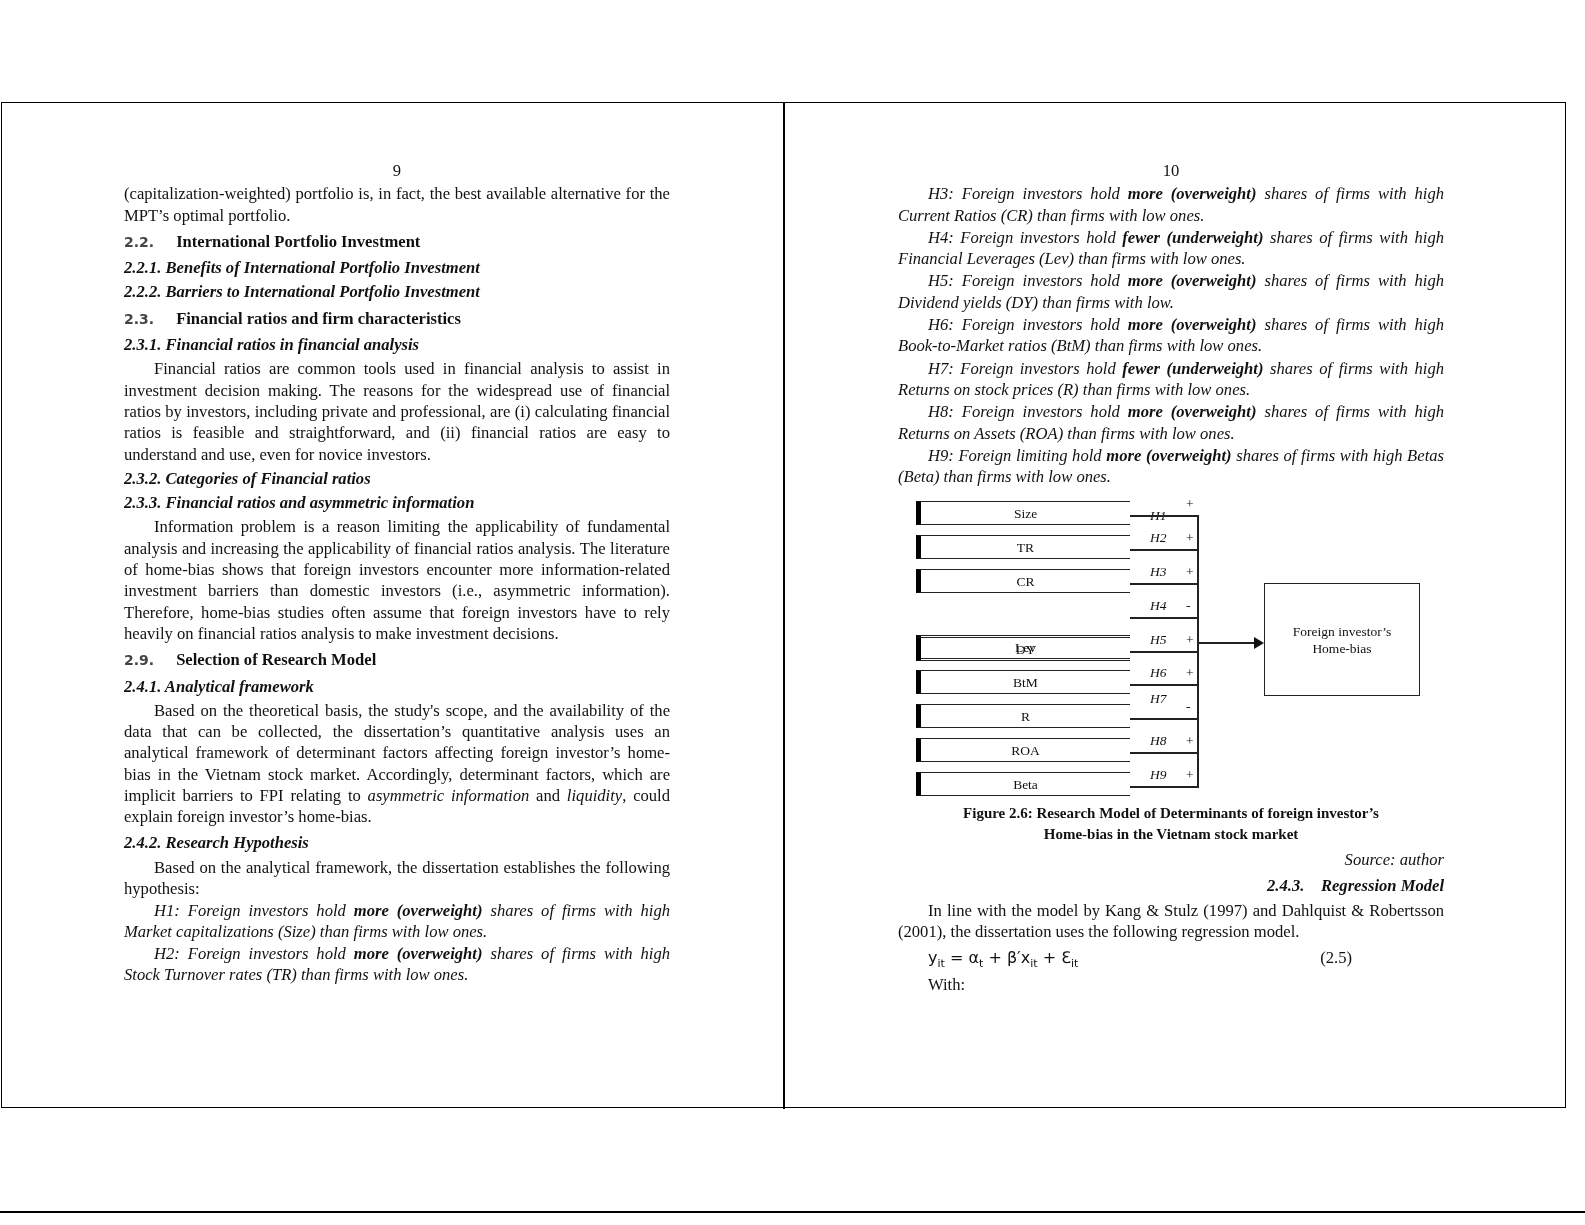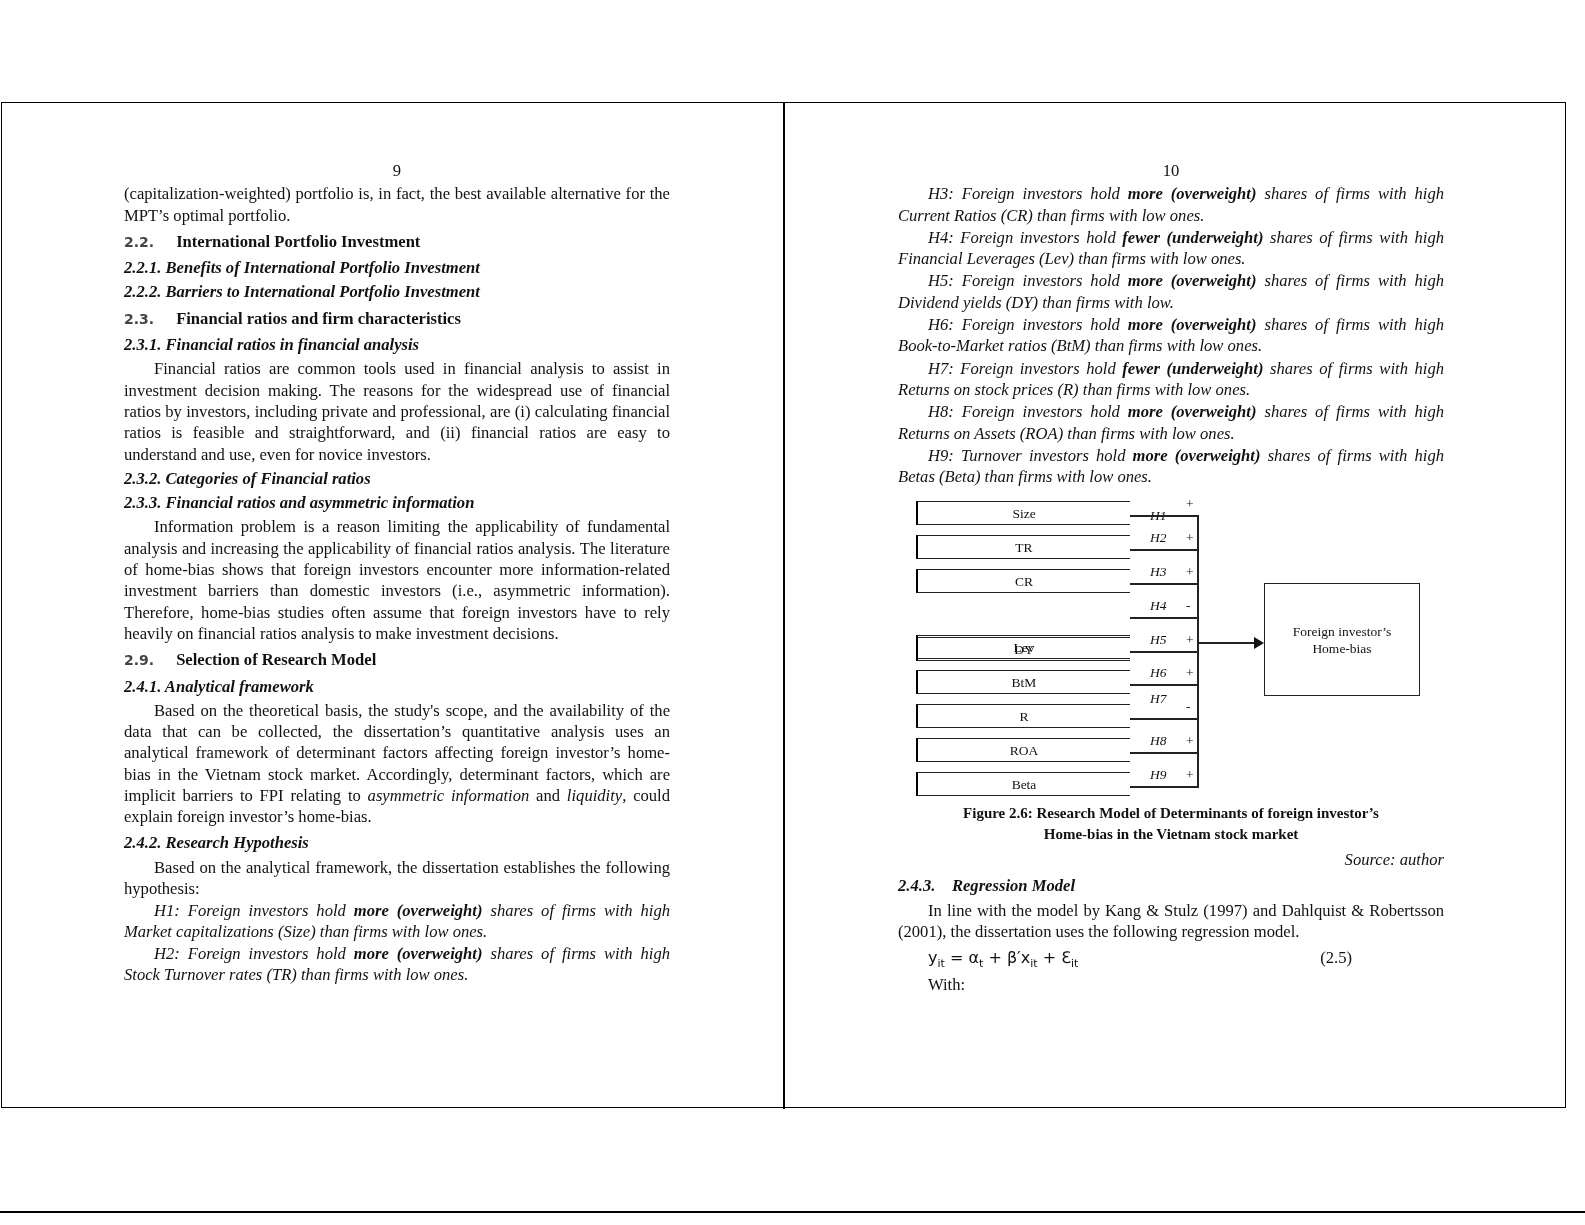--- a/index.html
+++ b/index.html
@@ -19,21 +19,21 @@
   .h2 { font-weight:bold; margin:5px 0 4px 0; }
   .h2 .num { color:#444; font-family:"DejaVu Sans", sans-serif; font-size:14px; font-weight:bold; margin-right:22px; }
   .h3 { font-weight:bold; font-style:italic; margin:3px 0 3px 0; }
   .hyp { font-style:italic; text-align:justify; text-indent:30px; margin:0 0 1px 0; }
   .hyp b { }
   .gap4 { margin-top:4px; }
 
   
   .diagram { position:relative; width:546px; height:300px; margin-top:6px; }
   .var-box { position:absolute; left:18px; width:214px; height:24px; box-sizing:border-box;
-             border-top:1.3px solid #222; border-bottom:1.3px solid #222; border-left:2px solid #000000;
+             border-top:1.3px solid #222; border-bottom:1.3px solid #222; border-left:5px solid #000000;
              font-size:13.5px; text-align:center; line-height:24px; }
   .hlabel { position:absolute; left:252px; font-size:13.5px; font-style:italic; }
   .hsign { position:absolute; left:288px; font-size:13.5px; }
   .conn { position:absolute; left:232px; width:68px; height:2px; background:#222; }
   .vline { position:absolute; left:299px; width:2px; background:#222; }
   .arrow-line { position:absolute; left:300px; width:64px; height:2px; background:#222; }
   .arrow-head { position:absolute; width:0; height:0; border-top:6px solid transparent;
                 border-bottom:6px solid transparent; border-left:10px solid #111; }
   .outcome { position:absolute; left:366px; width:156px; height:113px; box-sizing:border-box;
              border:1.3px solid #222; font-size:13.5px; text-align:center; display:flex;
@@ -73,21 +73,21 @@
 </div>
 
 <div class="page right">
   <div class="pnum">10</div>
   <p class="hyp"><span>H3: Foreign investors hold </span><b>more (overweight)</b><span> shares of firms with high Current Ratios (CR) than firms with low ones.</span></p>
   <p class="hyp"><span>H4: Foreign investors hold </span><b>fewer (underweight)</b><span> shares of firms with high Financial Leverages (Lev) than firms with low ones.</span></p>
   <p class="hyp"><span>H5: Foreign investors hold </span><b>more (overweight)</b><span> shares of firms with high Dividend yields (DY) than firms with low.</span></p>
   <p class="hyp"><span>H6: Foreign investors hold </span><b>more (overweight)</b><span> shares of firms with high Book-to-Market ratios (BtM) than firms with low ones.</span></p>
   <p class="hyp"><span>H7: Foreign investors hold </span><b>fewer (underweight)</b><span> shares of firms with high Returns on stock prices (R) than firms with low ones.</span></p>
   <p class="hyp"><span>H8: Foreign investors hold </span><b>more (overweight)</b><span> shares of firms with high Returns on Assets (ROA) than firms with low ones.</span></p>
-  <p class="hyp"><span>H9: Turnover investors hold </span><b>more (overweight)</b><span> shares of firms with high Betas (Beta) than firms with low ones.</span></p>
+  <p class="hyp"><span>H9: Foreign limiting hold </span><b>more (overweight)</b><span> shares of firms with high Betas (Beta) than firms with low ones.</span></p>
 
   <div class="diagram" id="diagram">
     <div class="outcome" style="top:90px;">
       <div>
         <div>Foreign investor’s</div>
         <div>Home-bias</div>
       </div>
     </div>
     <div class="arrow-line" style="top:149px;"></div>
     <div class="arrow-head" style="left:356px; top:144px;"></div>
@@ -128,20 +128,20 @@
       <div class="hsign" style="top: 270.4px;">+</div>
       <div class="conn" style="top: 292.4px;"></div>
       <div class="vline" style="top: 22px; height: 272.4px;"></div>
     </div>
 
   <div class="caption">
     <div>Figure 2.6: Research Model of Determinants of foreign investor’s</div>
     <div>Home-bias in the Vietnam stock market</div>
   </div>
   <div class="source">Source: author</div>
-  <div class="h3 gap4" style="white-space:pre;">2.4.3.    Regression Model</div>
+  <div class="h3 gap4" style="white-space:pre;text-align:right;">2.4.3.    Regression Model</div>
   <p class="indent gap4">In line with the model by Kang &amp; Stulz (1997) and Dahlquist &amp; Robertsson (2001), the dissertation uses the following regression model.</p>
   <div class="eq">
     <span><span>y</span><sub>it</sub><span style="white-space:pre"> = </span><span>α</span><sub>t</sub><span style="white-space:pre"> + β′x</span><sub>it</sub><span style="white-space:pre"> + ℇ</span><sub>it</sub></span>
     <span class="num">(2.5)</span>
   </div>
   <p class="indent">With:</p>
 </div>
 
 </body></html>

